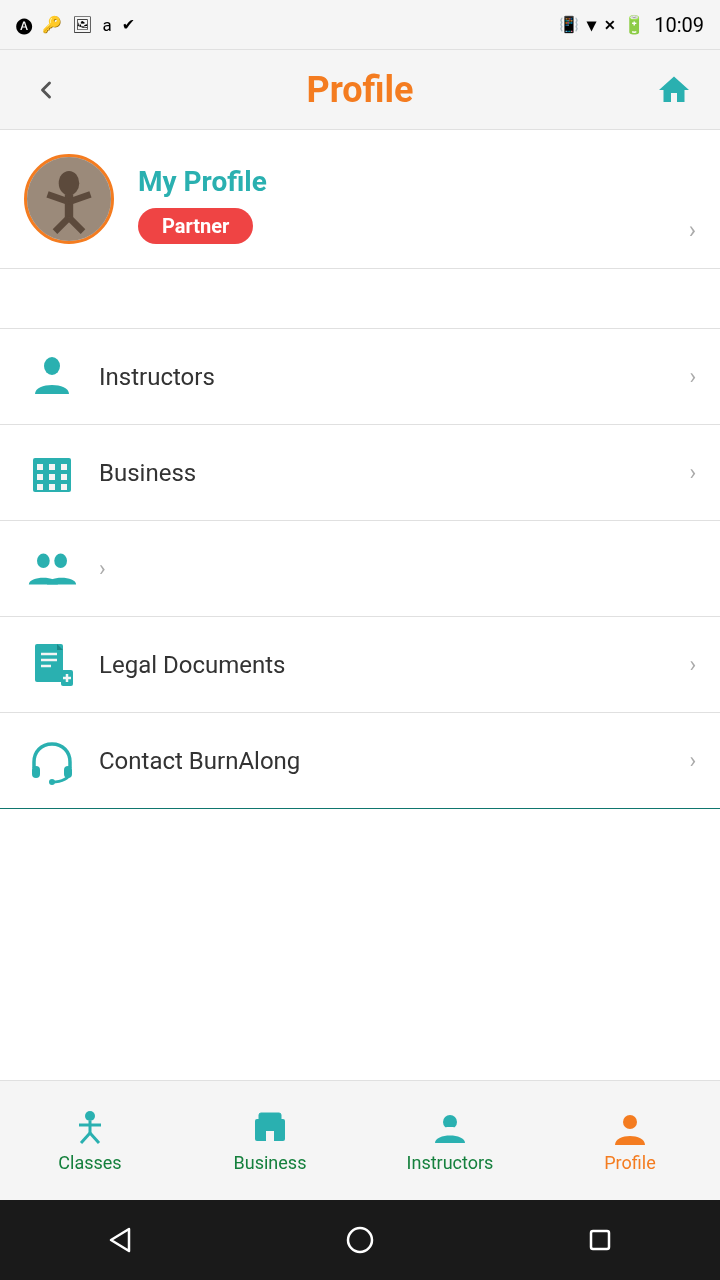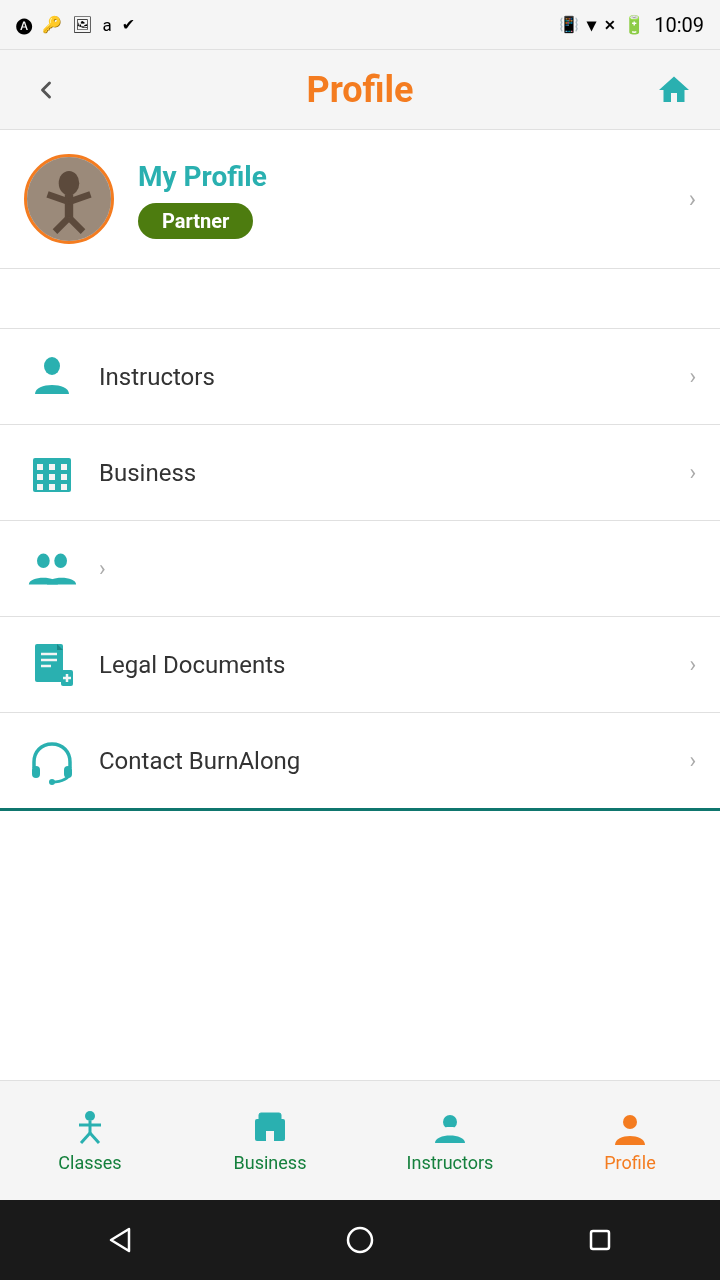--- a/index.html
+++ b/index.html
@@ -82,21 +82,21 @@
       background: #fff;
       display: flex;
       flex-direction: column;
     }
 
     
     .profile-section {
       padding: 24px 24px;
       border-bottom: 1px solid #e0e0e0;
       display: flex;
-      align-items: center;
+      align-items: flex-end;
       gap: 24px;
       min-height: 110px;
     }
     .avatar-wrapper {
       position: relative;
       width: 90px;
       height: 90px;
       flex-shrink: 0;
     }
     .avatar-circle {
@@ -115,21 +115,21 @@
       display: flex;
       flex-direction: column;
       gap: 10px;
     }
     .profile-name {
       font-size: 28px;
       font-weight: bold;
       color: #2ab0b0;
     }
     .partner-badge {
-      background: #4d7c0f;
+      background: #ef4444;
       color: #fff;
       border-radius: 30px;
       padding: 6px 24px;
       font-size: 20px;
       font-weight: bold;
       display: inline-block;
       width: fit-content;
     }
     .profile-chevron {
       color: #aaa;
@@ -150,21 +150,21 @@
     .menu-item {
       display: flex;
       align-items: center;
       padding: 20px 24px;
       border-bottom: 1px solid #e0e0e0;
       cursor: pointer;
       gap: 20px;
       min-height: 80px;
     }
     .menu-item:last-child {
-      border-bottom: 3px solid #0f766e;
+      border-bottom: 1px solid #0f766e;
     }
     .menu-icon {
       width: 55px;
       height: 55px;
       display: flex;
       align-items: center;
       justify-content: center;
       flex-shrink: 0;
     }
     .menu-icon svg {

